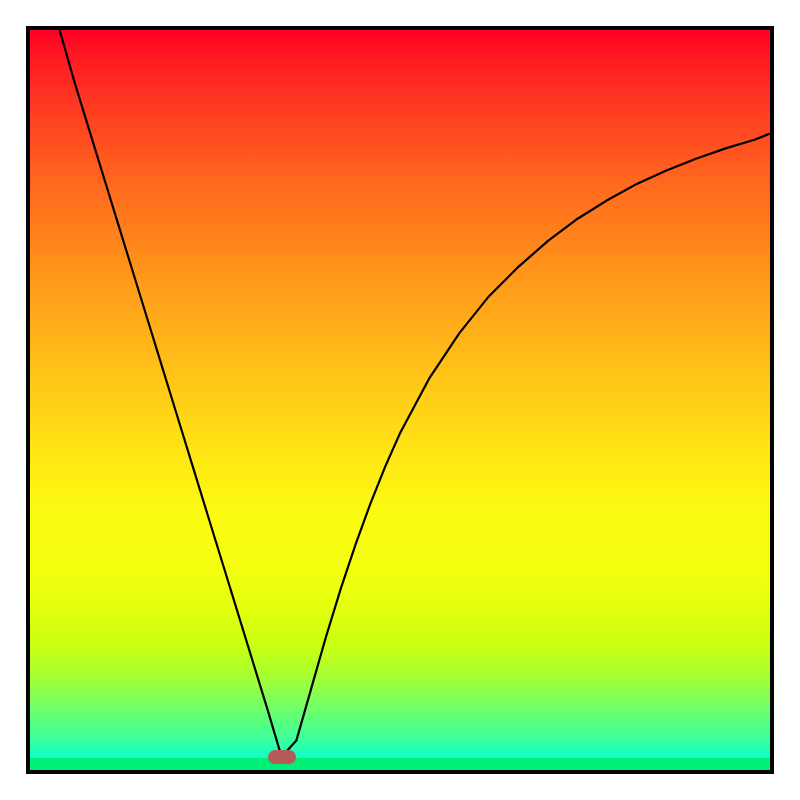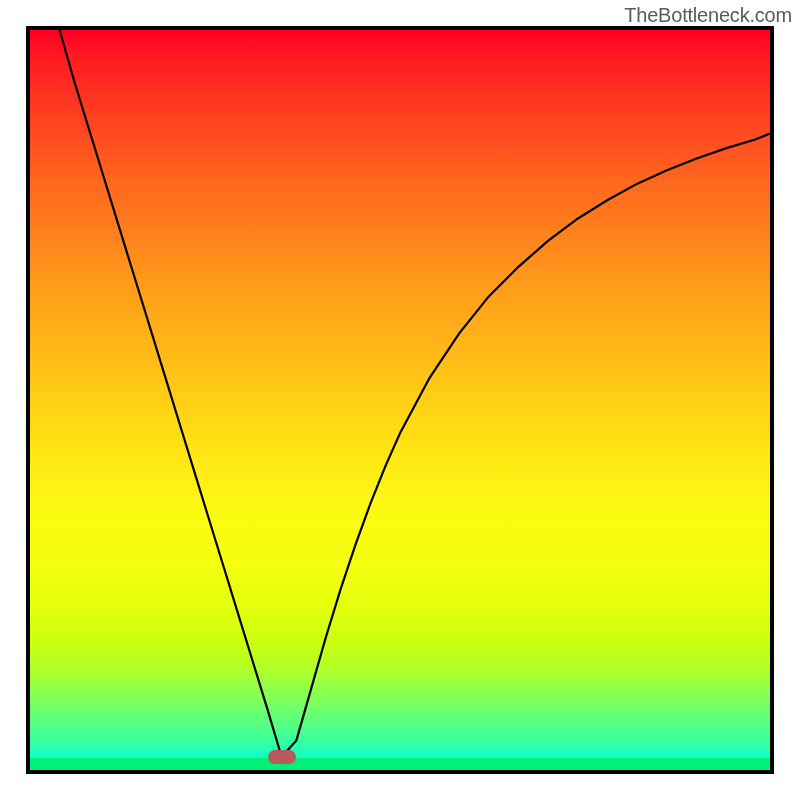--- a/index.html
+++ b/index.html
@@ -92,21 +92,20 @@
       left: 0;
       width: 100%;
       height: 12px;
       background: #00f077;
     }
   </style>
 </head>
 <body>
 
 <div class="container">
-  <div class="watermark">TheBottleneck.com</div>
   <div class="outer-frame"></div>
   <div class="plot-area">
     <div class="green-band"></div>
     <svg class="curve-svg" viewBox="0 0 740 740">
       <path class="curve-path" id="curve-path" d="M29.6 0.0 L44.4 51.8 L59.2 99.9 L74.0 148.0 L88.8 196.1 L103.6 244.2 L118.4 292.3 L133.2 340.4 L148.0 388.5 L162.8 436.6 L177.6 484.7 L192.4 532.8 L207.2 580.9 L222.0 629.0 L236.8 677.1 L251.6 726.7 L266.4 710.4 L281.2 658.6 L296.0 606.8 L310.8 558.7 L325.6 514.3 L340.4 473.6 L355.2 436.6 L370.0 403.3 L399.6 347.8 L429.2 303.4 L458.8 266.4 L488.4 236.8 L518.0 210.9 L547.6 188.7 L577.2 170.2 L606.8 153.9 L636.4 140.6 L666.0 128.8 L695.6 118.4 L725.2 109.5 L740.0 103.6"></path>
     </svg>
     <div class="marker" id="marker-el" style="left: 34%; top: 98.2%;"></div>
   </div>
 </div>
 

